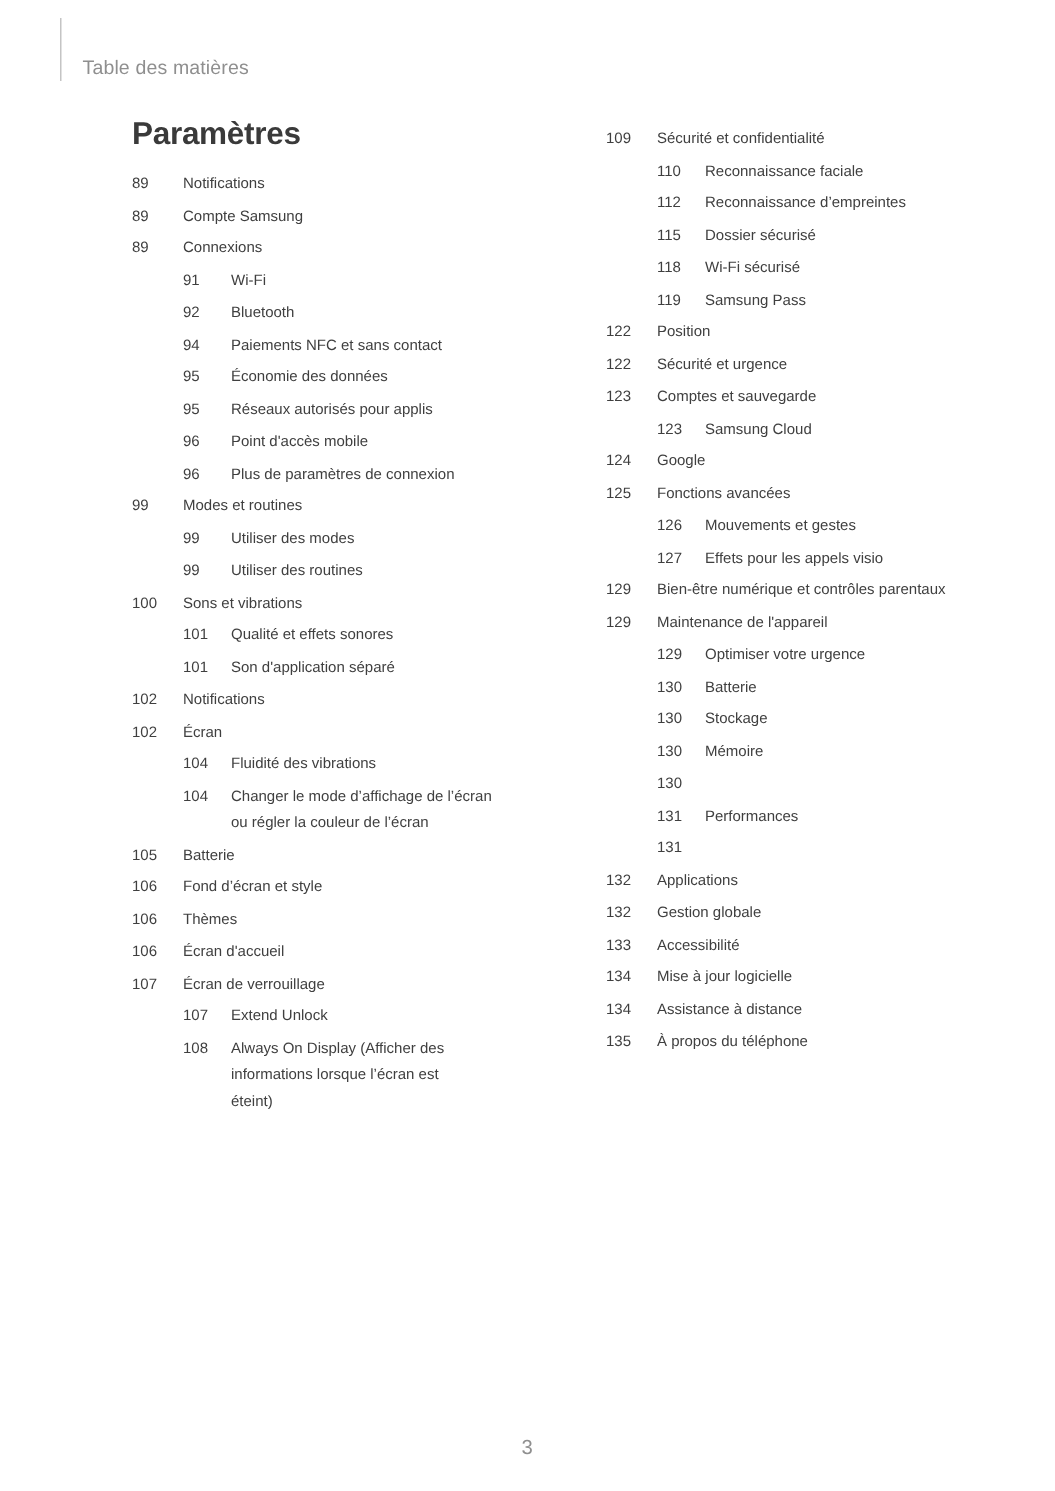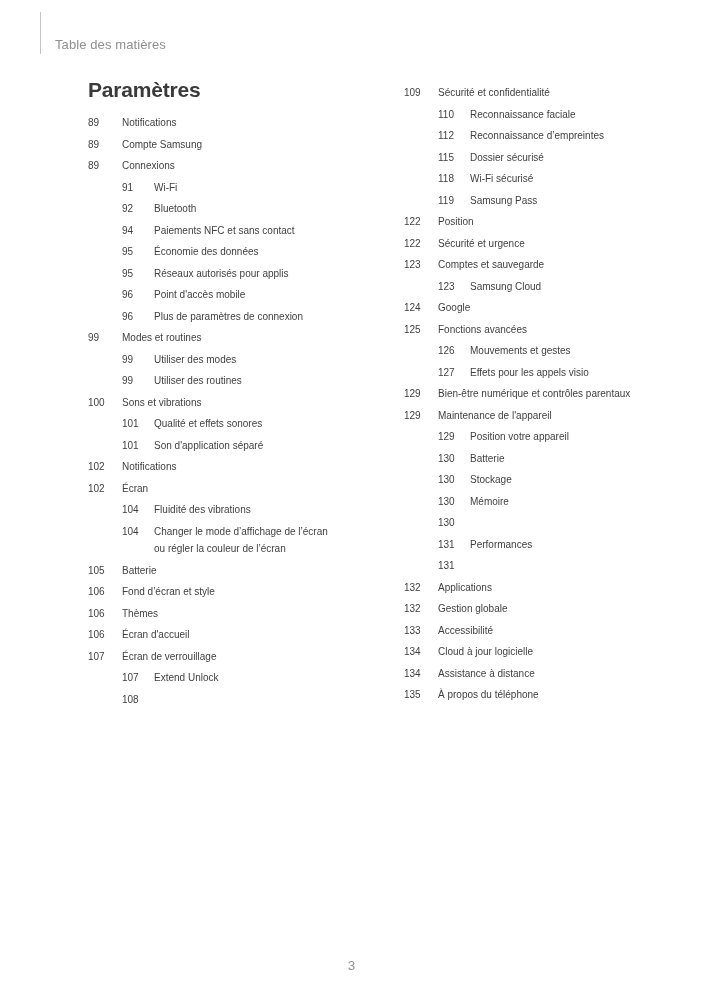--- a/index.html
+++ b/index.html
@@ -215,20 +215,23 @@
           <div class="toc-row lvl1">
             <span class="num">107</span>
             <span class="lbl">Écran de verrouillage</span>
           </div>
           <div class="toc-row lvl2">
             <span class="num">107</span>
             <span class="lbl">Extend Unlock</span>
           </div>
           <div class="toc-row lvl2">
             <span class="num">108</span>
+            <span class="lbl">Always On Display (Afficher des
+informations lorsque l’écran est
+éteint)</span>
           </div>
         </div>
     </div>
     <div class="col-right" id="toc-right">
         <div class="toc-row lvl1">
           <span class="num">109</span>
           <span class="lbl">Sécurité et confidentialité</span>
         </div>
         <div class="toc-row lvl2">
           <span class="num">110</span>
@@ -285,21 +288,21 @@
         <div class="toc-row lvl1">
           <span class="num">129</span>
           <span class="lbl">Bien-être numérique et contrôles parentaux</span>
         </div>
         <div class="toc-row lvl1">
           <span class="num">129</span>
           <span class="lbl">Maintenance de l'appareil</span>
         </div>
         <div class="toc-row lvl2">
           <span class="num">129</span>
-          <span class="lbl">Position votre appareil</span>
+          <span class="lbl">Optimiser votre urgence</span>
         </div>
         <div class="toc-row lvl2">
           <span class="num">130</span>
           <span class="lbl">Batterie</span>
         </div>
         <div class="toc-row lvl2">
           <span class="num">130</span>
           <span class="lbl">Stockage</span>
         </div>
         <div class="toc-row lvl2">
@@ -323,21 +326,21 @@
         <div class="toc-row lvl1">
           <span class="num">132</span>
           <span class="lbl">Gestion globale</span>
         </div>
         <div class="toc-row lvl1">
           <span class="num">133</span>
           <span class="lbl">Accessibilité</span>
         </div>
         <div class="toc-row lvl1">
           <span class="num">134</span>
-          <span class="lbl">Cloud à jour logicielle</span>
+          <span class="lbl">Mise à jour logicielle</span>
         </div>
         <div class="toc-row lvl1">
           <span class="num">134</span>
           <span class="lbl">Assistance à distance</span>
         </div>
         <div class="toc-row lvl1">
           <span class="num">135</span>
           <span class="lbl">À propos du téléphone</span>
         </div>
       </div>

